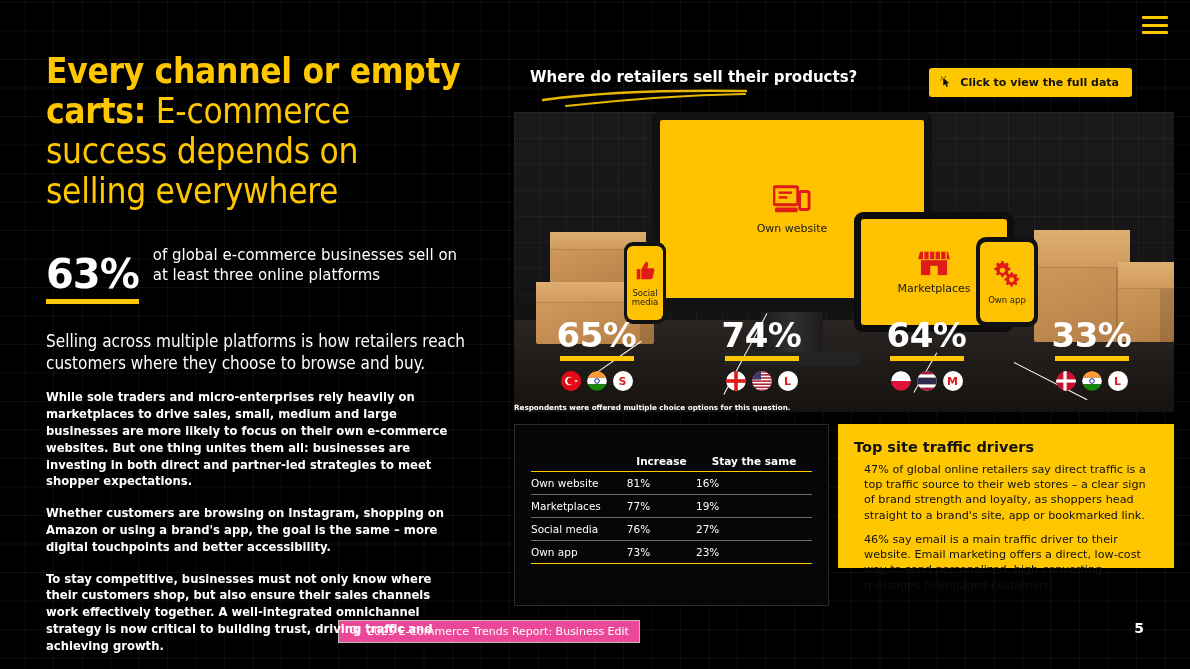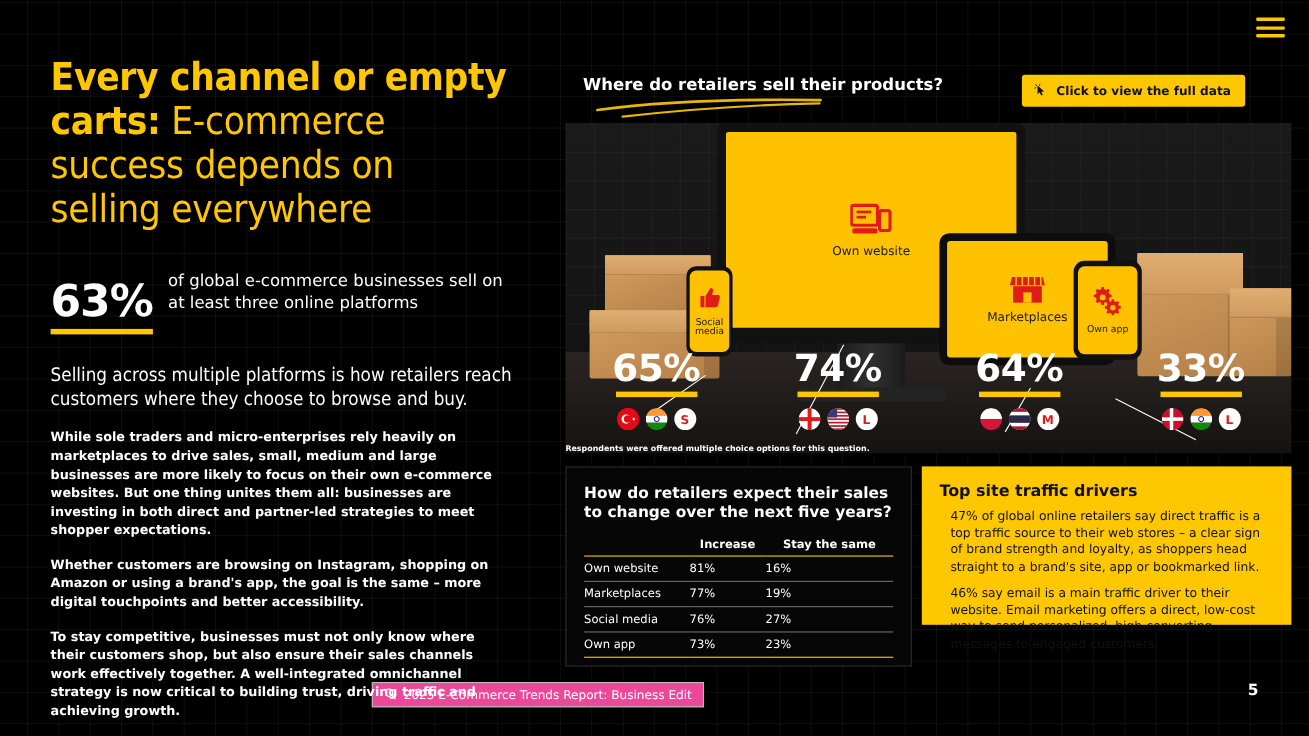--- a/index.html
+++ b/index.html
@@ -372,21 +372,20 @@
         <div class="flag" style="background:#fff;color:#E01B18;">
             <span>L</span>
           </div>
       </div>
     </div>
   </div>
 
   <div class="footnote">Respondents were offered multiple choice options for this question.</div>
 
   <div class="card-dark">
-    <h3>How do retailers expect their sales to change over the next five years?</h3>
     <table>
       <thead>
         <tr>
           <th class="lbl"></th>
           <th>Increase</th>
           <th>Stay the same</th>
         </tr>
       </thead>
       <tbody>
         <tr>

